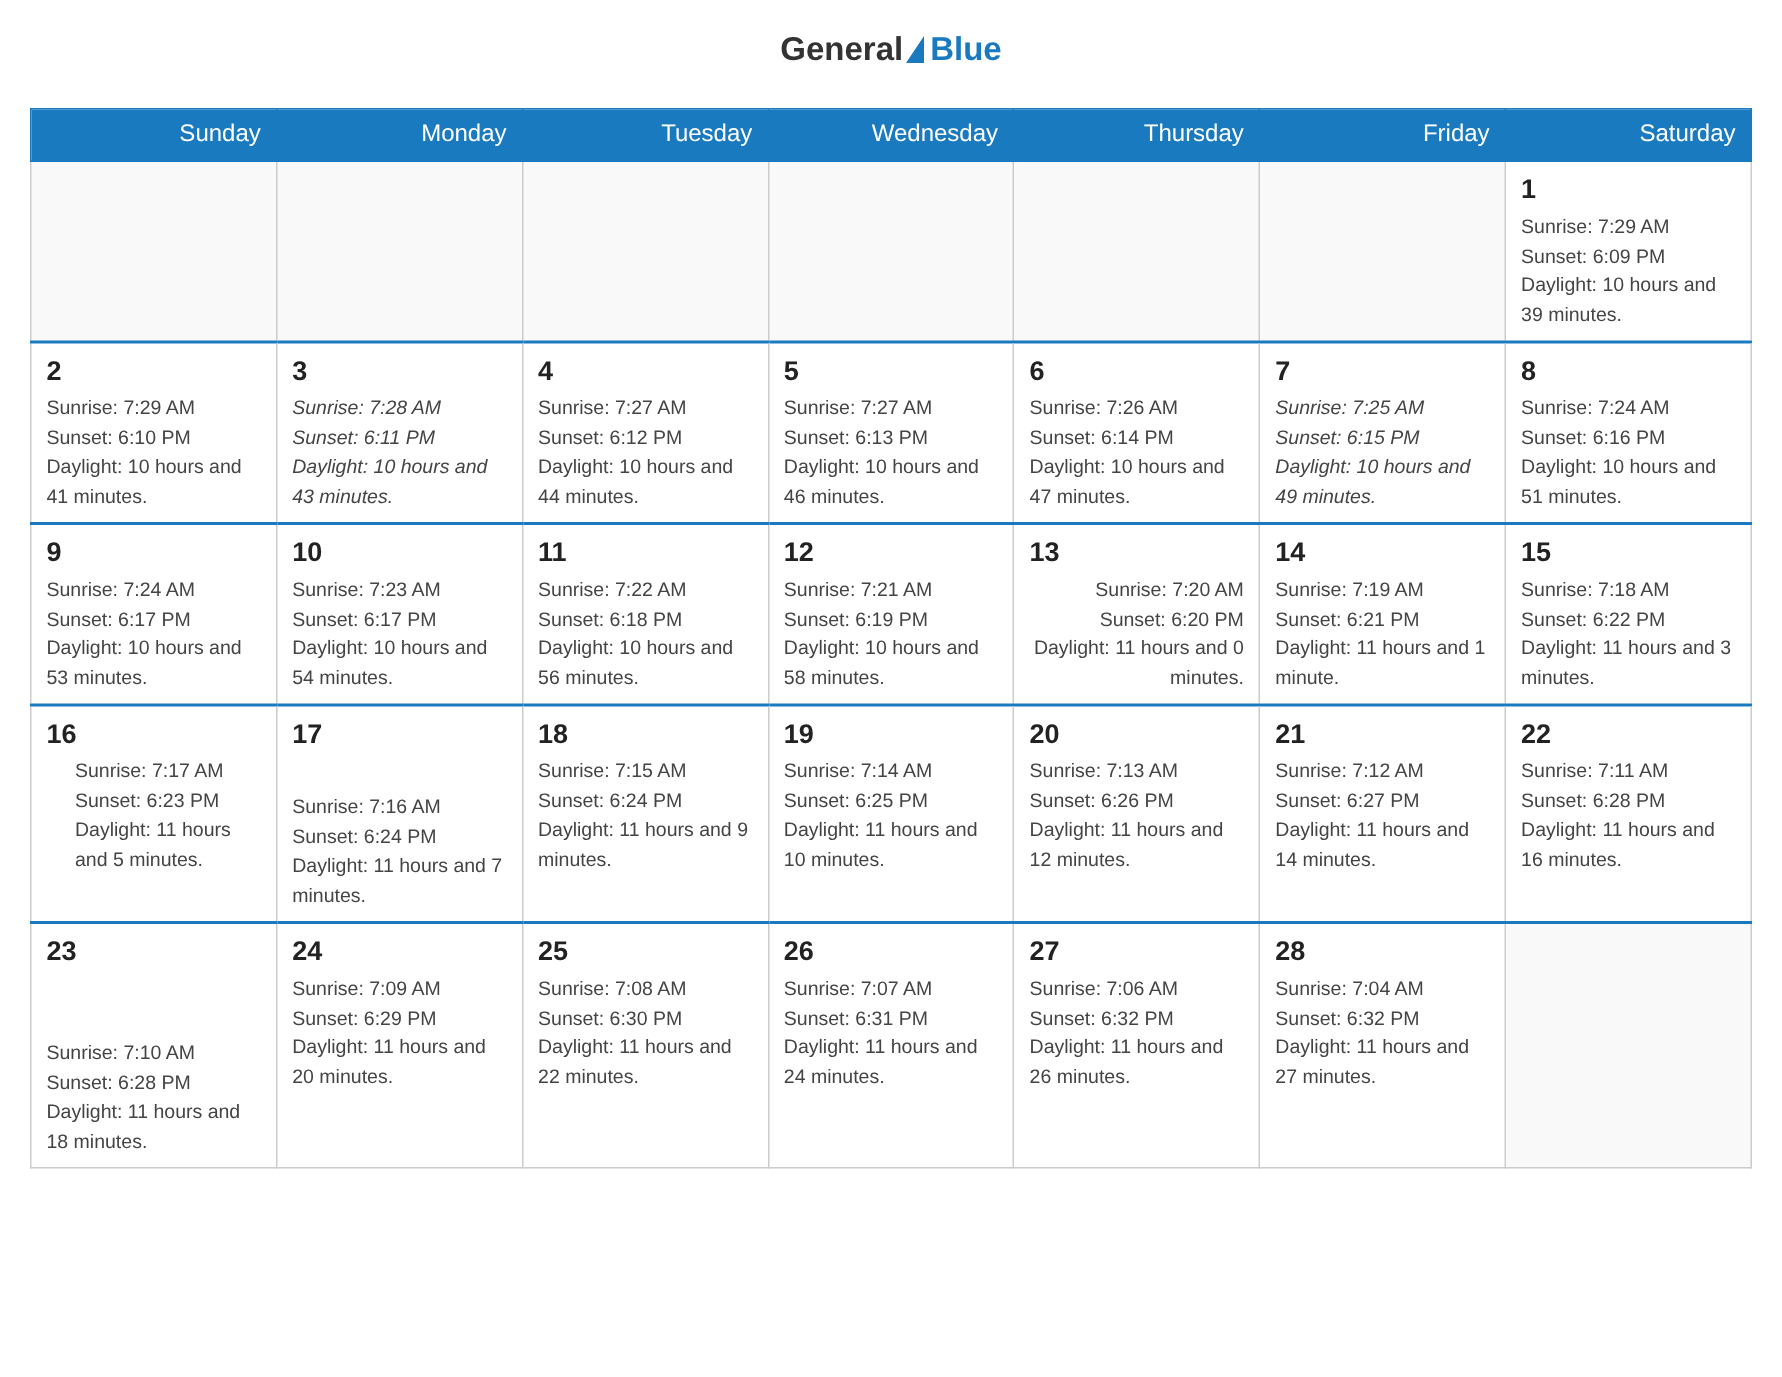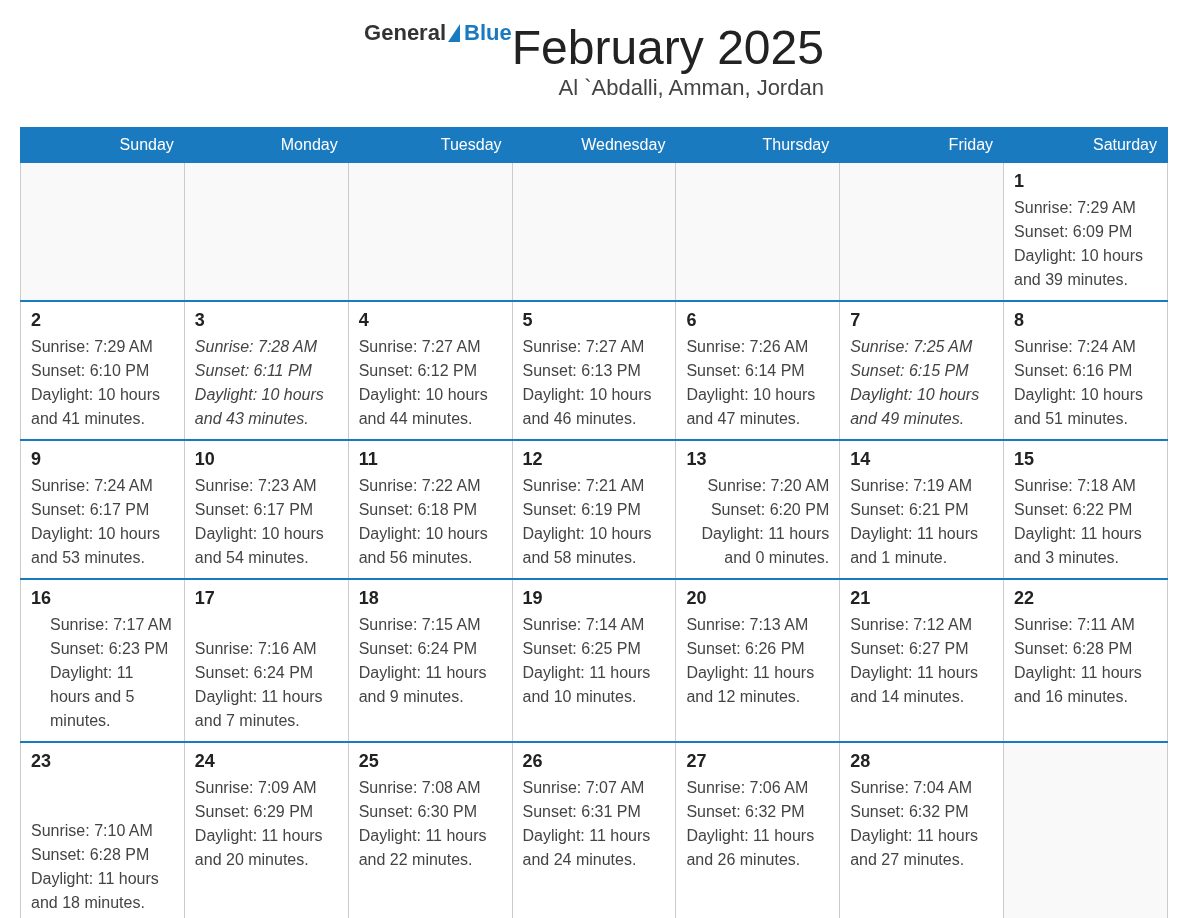--- a/index.html
+++ b/index.html
@@ -84,42 +84,38 @@
       background: #f9f9f9;
     }
     .day-number {
       font-size: 18px;
       font-weight: bold;
       color: #222;
       display: block;
       margin-bottom: 4px;
     }
     .day-info {
-      font-size: 16px;
+      font-size: 13px;
       color: #444;
       line-height: 1.5;
     }
     .row-divider td {
       border-top: 2px solid #1a7abf;
     }
   </style>
 </head>
 <body>
 
 <div class="header">
   <div class="logo">
     <div class="logo-text">
       <span class="logo-general">General</span>
       <span class="logo-triangle"></span>
       <span class="logo-blue">Blue</span>
     </div>
-  </div>
-  <div class="title-section">
-    <div class="month-title">February 2025</div>
-    <div class="location">Al `Abdalli, Amman, Jordan</div>
   </div>
 </div>
 
 <table class="calendar">
   <thead>
     <tr>
     <th>Sunday</th>
         <th>Monday</th>
         <th>Tuesday</th>
         <th>Wednesday</th>

